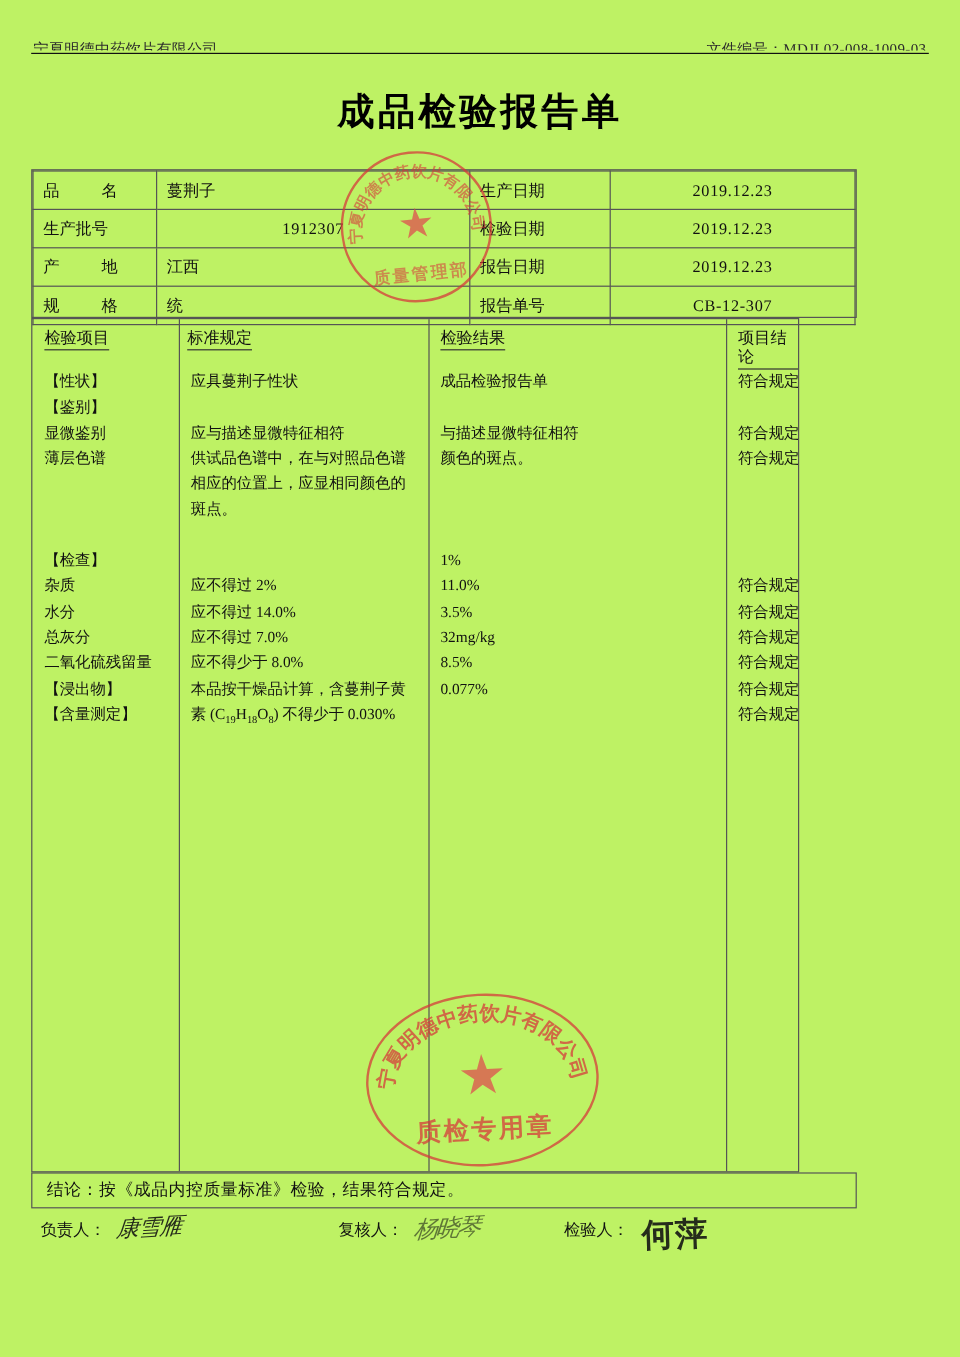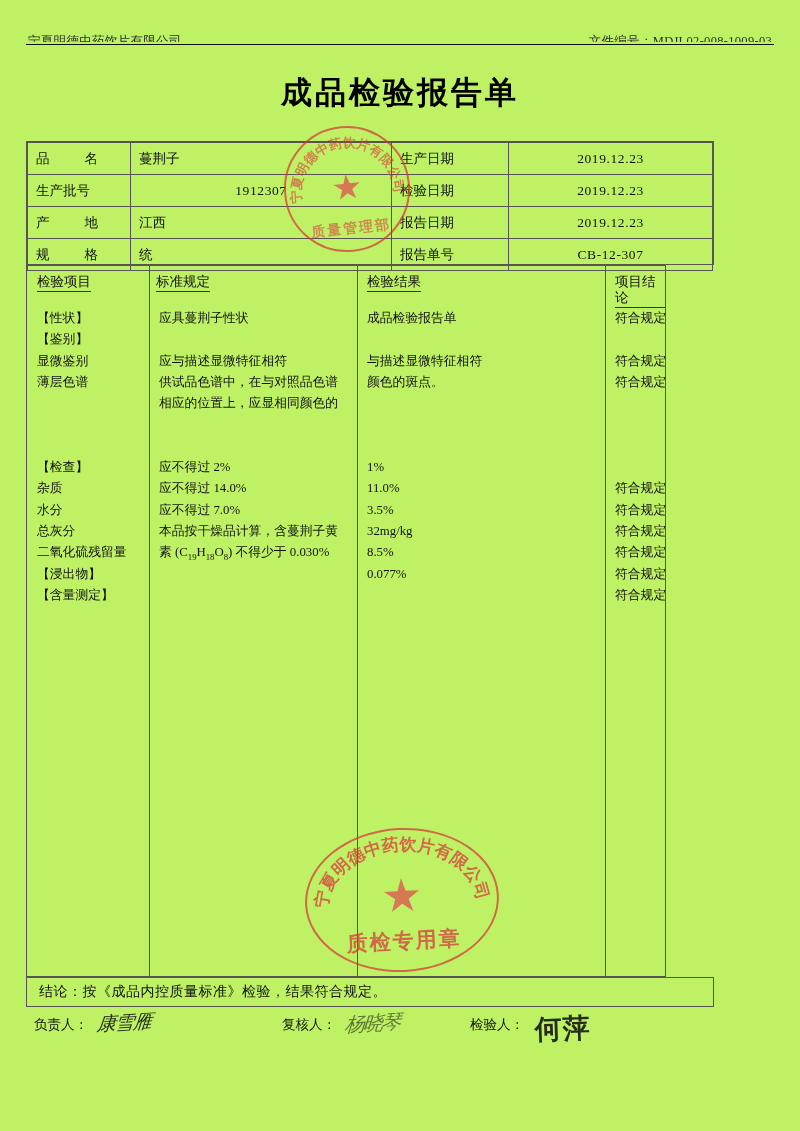--- a/index.html
+++ b/index.html
@@ -347,25 +347,27 @@
           <div class="ln">二氧化硫残留量</div>
           <div class="ln">【浸出物】</div>
           <div class="ln">【含量测定】</div>
         </div>
       <div class="colblock" id="col-standard" style="left:132px; width:196px">
           <div class="ln">应具蔓荆子性状</div>
           <div class="ln blank">&nbsp;</div>
           <div class="ln">应与描述显微特征相符</div>
           <div class="ln">供试品色谱中，在与对照品色谱</div>
           <div class="ln">相应的位置上，应显相同颜色的</div>
+          <div class="ln">斑点。</div>
           <div class="ln blank">&nbsp;</div>
           <div class="ln blank">&nbsp;</div>
           <div class="ln">应不得过 2%</div>
           <div class="ln">应不得过 14.0%</div>
           <div class="ln">应不得过 7.0%</div>
+          <div class="ln">应不得少于 8.0%</div>
           <div class="ln">本品按干燥品计算，含蔓荆子黄</div>
           <div class="ln">素 (C<sub>19</sub>H<sub>18</sub>O<sub>8</sub>) 不得少于 0.030%</div>
         </div>
       <div class="colblock" id="col-result" style="left:340px; width:236px">
           <div class="ln">成品检验报告单</div>
           <div class="ln blank">&nbsp;</div>
           <div class="ln">与描述显微特征相符</div>
           <div class="ln">颜色的斑点。</div>
           <div class="ln blank">&nbsp;</div>
           <div class="ln blank">&nbsp;</div>

